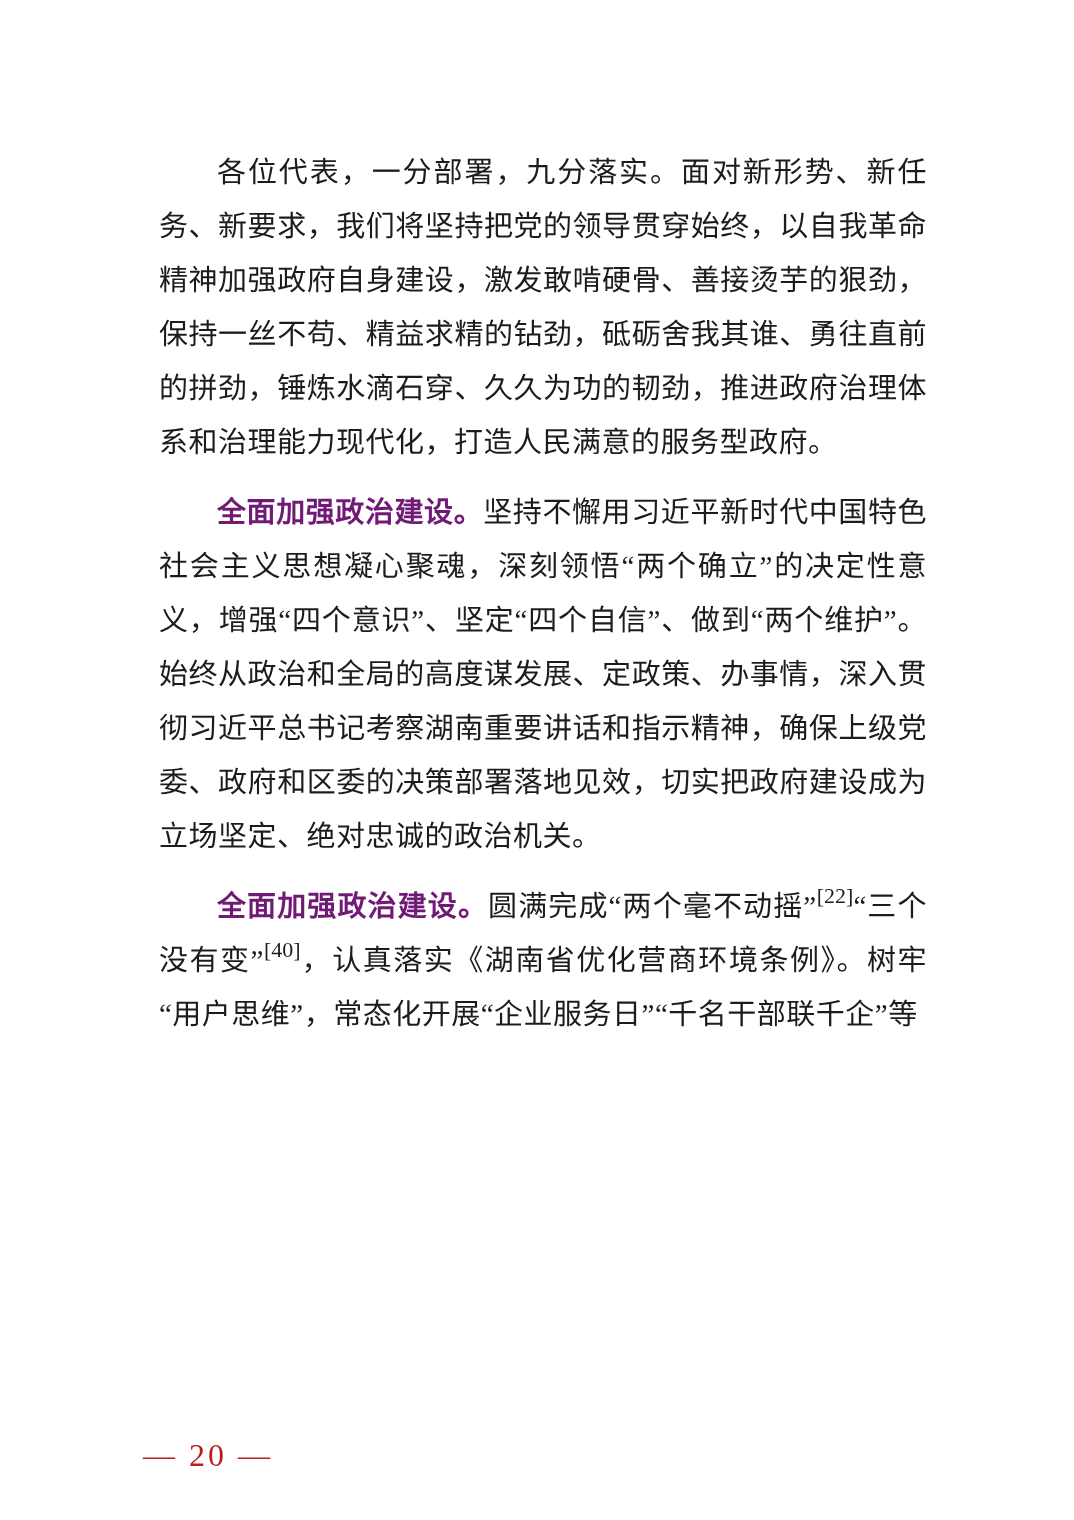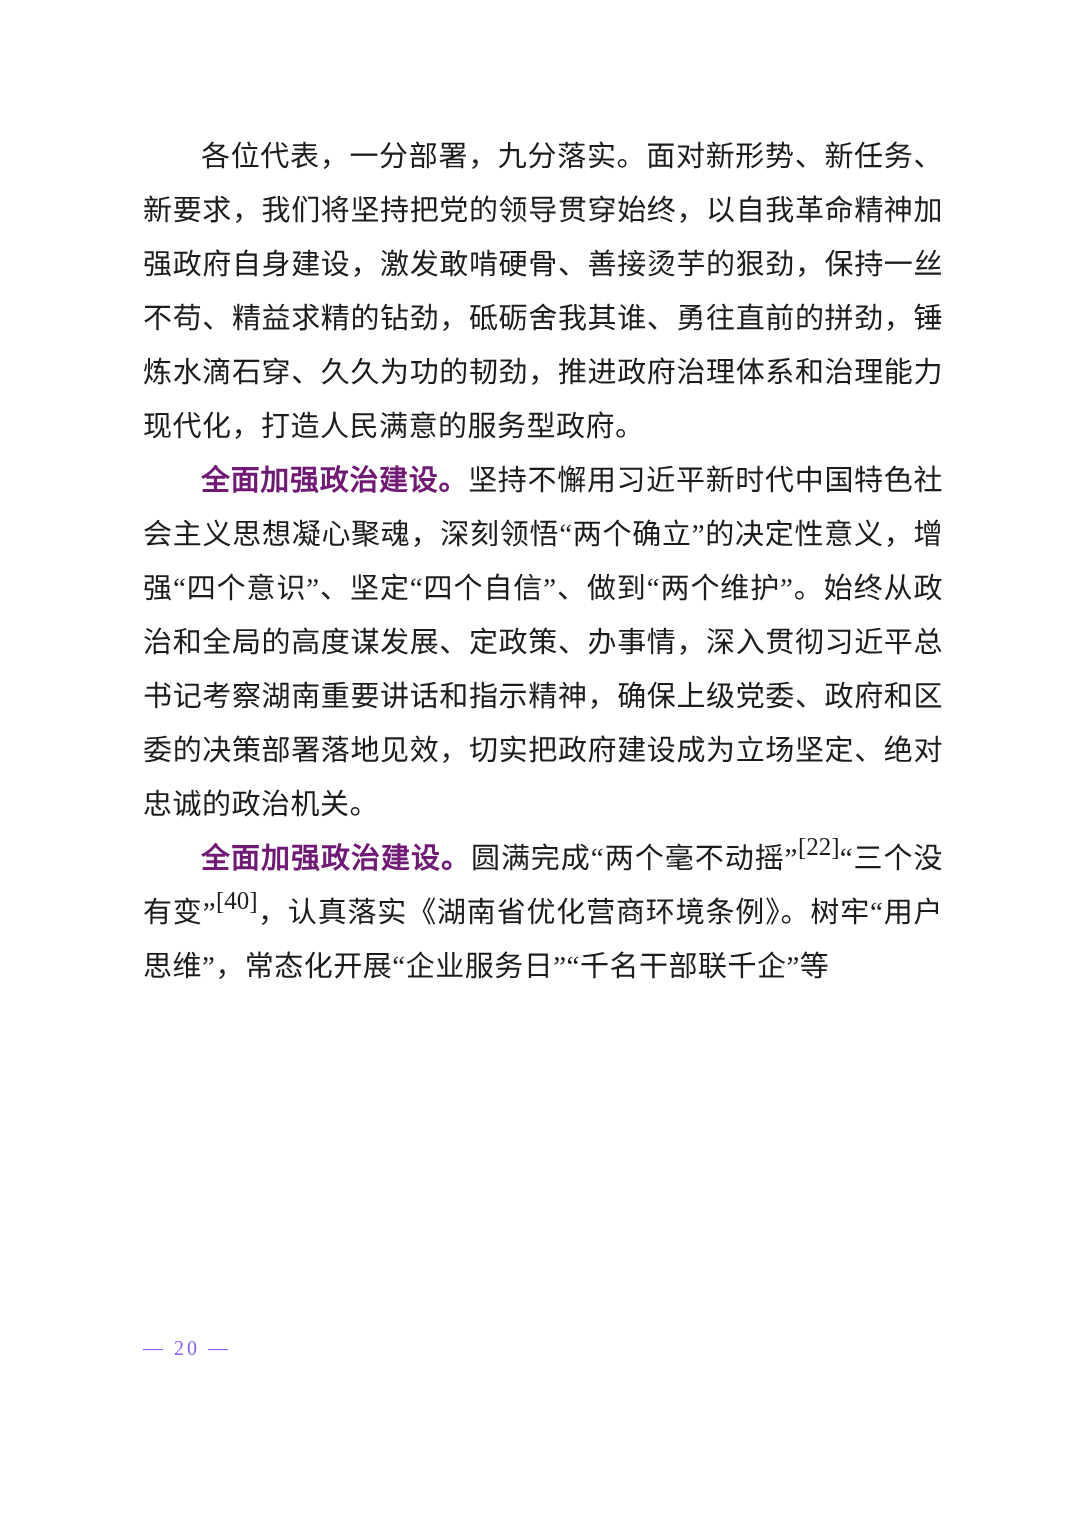--- a/index.html
+++ b/index.html
@@ -20,50 +20,50 @@
     inset: 0;
     background: #ffffff;
   }
   .doc-body {
     position: absolute;
     left: 143px;
     top: 129px;
     width: 800px;
   }
   p.para {
-    margin: 0;
+    margin: 16px;
     font-size: 29px;
     line-height: 54px;
     text-indent: 2em;
     text-align: justify;
     text-justify: inter-ideograph;
     letter-spacing: 0.5px;
     word-break: break-all;
   }
   .para-lead {
     font-weight: 700;
     color: #701a75;
   }
   sup.footnote-ref {
-    font-size: 25px;
+    font-size: 22px;
     line-height: 0;
     letter-spacing: 0;
     position: relative;
     top: -2px;
     vertical-align: super;
     font-family: "Liberation Serif", serif;
   }
   .page-footer {
     position: absolute;
     left: 143px;
-    top: 1331px;
-    font-size: 20px;
+    top: 1438px;
+    font-size: 32px;
     line-height: 34px;
     letter-spacing: 3px;
-    color: #8b5cf6;
+    color: #b91c1c;
     font-family: "Liberation Serif", serif;
   }
 </style>
 </head>
 <body>
 
 <div class="doc-page">
 
   <div class="doc-body">
 

